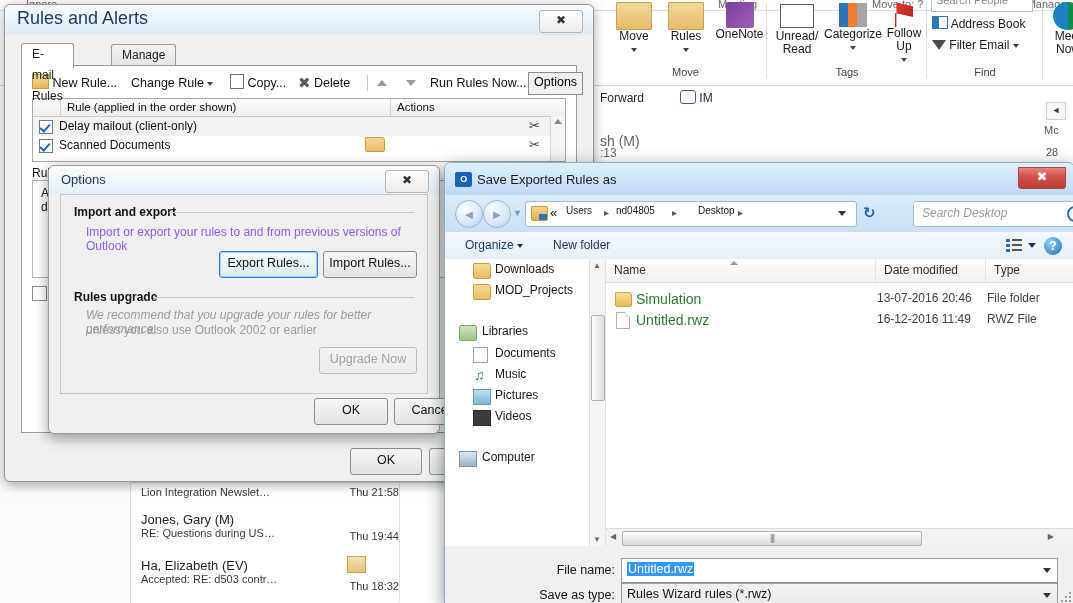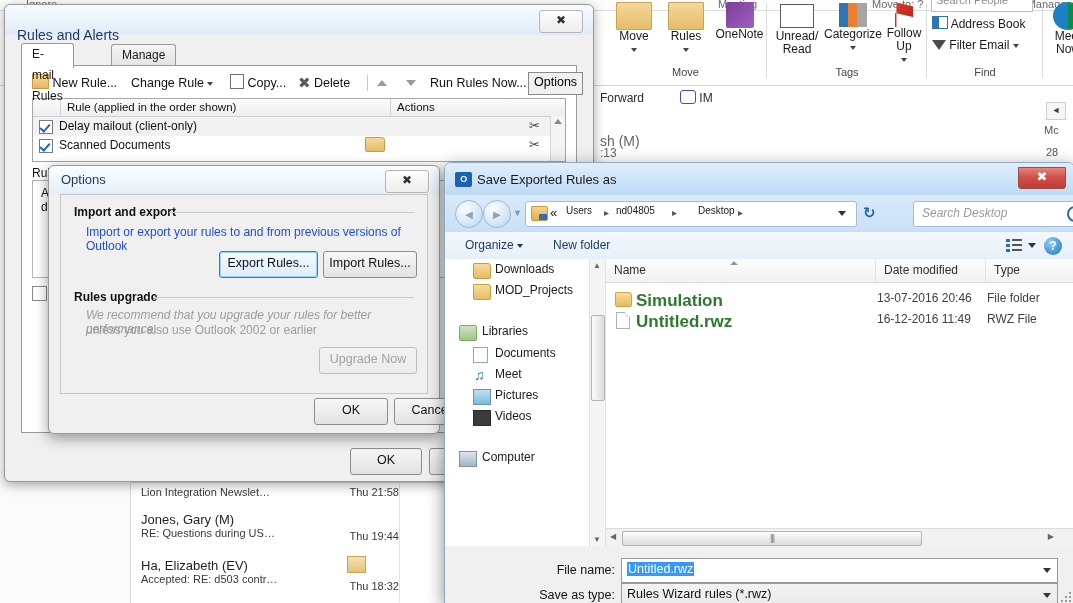--- a/index.html
+++ b/index.html
@@ -36,21 +36,21 @@
 
   
   #rules-dialog{
     position:absolute;left:4px;top:4px;width:588px;height:476px;
     background:#f0f0f0;border:1px solid #9a9a9a;border-radius:6px;
     box-shadow:0 3px 12px rgba(0,0,0,.35);
   }
   #rules-titlebar{position:absolute;left:0;top:0;right:0;height:30px;
      background:linear-gradient(180deg,#f7fbff 0%,#eaf3fb 55%,#dfeaf6 100%);
      border-radius:6px 6px 0 0;}
-  #rules-title{position:absolute;left:12px;top:22px;font-size:14px;color:#1d3c66;text-align:right;}
+  #rules-title{position:absolute;left:12px;top:3px;font-size:18px;color:#1d3c66;text-align:right;}
   .winclose{position:absolute;width:42px;height:21px;background:linear-gradient(180deg,#fdfdfd,#ededed);
      border:1px solid #b6b6b6;border-radius:3px;text-align:center;line-height:19px;
      font-size:12px;color:#333;cursor:default;}
   .rules-body{position:absolute;left:8px;top:30px;right:8px;bottom:40px;}
   .tabstrip{position:absolute;left:8px;top:8px;height:23px;}
   .tab{position:absolute;top:0;height:23px;line-height:21px;padding:0 10px;font-size:12px;
        border:1px solid #9a9a9a;border-bottom:none;border-radius:3px 3px 0 0;}
   .tab.active{background:#fff;z-index:3;height:24px;color:#1a1a1a;}
   .tab.inactive{background:linear-gradient(180deg,#f4f4f4,#e2e2e2);color:#1a1a1a;top:1px;}
   .tabpane{position:absolute;left:8px;top:30px;right:8px;bottom:8px;background:#fff;border:1px solid #9a9a9a;}
@@ -87,21 +87,21 @@
     position:absolute;left:48px;top:165px;width:390px;height:267px;
     background:#f0f0f0;border:1px solid #9a9a9a;border-radius:6px;
     box-shadow:0 4px 14px rgba(0,0,0,.40);
   }
   #options-titlebar{position:absolute;left:0;top:0;right:0;height:28px;
     background:linear-gradient(180deg,#fafdff 0%,#eef5fc 60%,#e4eef8 100%);border-radius:6px 6px 0 0;}
   #options-title{position:absolute;left:12px;top:6px;font-size:13px;color:#1d3c66;}
   .opt-panel{position:absolute;left:11px;top:28px;width:366px;height:198px;background:#f0f0f0;border:1px solid #c6c6c6;}
   .grp-title{position:absolute;font-size:12px;font-weight:bold;color:#111;background:#f0f0f0;padding-right:6px;}
   .grp-rule{position:absolute;height:1px;background:#c9c9c9;}
-  .opt-text{position:absolute;font-size:12px;color:#1d4ed8;}
+  .opt-text{position:absolute;font-size:12px;color:#8b5cf6;}
   .opt-text.dim{color:#9c9c9c;}
   .btn{position:absolute;height:25px;line-height:23px;text-align:center;font-size:12.5px;
      background:linear-gradient(180deg,#f7f7f7,#e3e3e3);border:1px solid #8d8d8d;border-radius:3px;color:#111;}
   .btn.dis{color:#a3a3a3;border-color:#bdbdbd;background:linear-gradient(180deg,#f2f2f2,#ececec);}
   .btn.focus{border:1px solid #2c80d4;box-shadow:0 0 0 1px #9ed2f5 inset;background:linear-gradient(180deg,#f4fbff,#ddeefb);}
 
   
   #save-dialog{
     position:absolute;left:444px;top:162px;width:629px;height:441px;
     background:#f0f0f0;border:1px solid #8fa9c4;border-radius:7px 7px 0 0;
@@ -141,21 +141,21 @@
   .np-item{position:absolute;font-size:12px;color:#1a1a1a;white-space:nowrap;}
   .np-ic{position:absolute;width:16px;height:14px;}
   .npscroll{position:absolute;right:0;top:0;width:15px;bottom:0;background:#f4f4f4;border-left:1px solid #e0e0e0;}
   .npthumb{position:absolute;left:1px;width:12px;background:linear-gradient(90deg,#fcfcfc,#dcdcdc);border:1px solid #b4b4b4;border-radius:2px;}
   .sbarrow{position:absolute;left:3px;font-size:8px;color:#666;}
 
   .filepane{position:absolute;left:161px;top:0;right:0;bottom:0;background:#fff;}
   .colhead{position:absolute;left:0;top:0;right:0;height:23px;background:linear-gradient(180deg,#fdfdfd,#f2f2f2);border-bottom:1px solid #dcdcdc;}
   .colh{position:absolute;top:0;height:23px;line-height:22px;font-size:12px;color:#303030;padding-left:8px;box-sizing:border-box;border-right:1px solid #e3e3e3;}
   .frow{position:absolute;left:0;right:0;height:21px;}
-  .fname{position:absolute;left:30px;top:2px;font-size:17px;color:#2d7a2d;white-space:nowrap;font-weight:bold;}
+  .fname{position:absolute;left:30px;top:2px;font-size:14px;color:#2d7a2d;white-space:nowrap;}
   .fdate{position:absolute;top:2px;font-size:12px;color:#404040;white-space:nowrap;}
   .ftype{position:absolute;top:2px;font-size:12px;color:#404040;white-space:nowrap;}
   .fi-folder{position:absolute;left:9px;top:3px;width:15px;height:13px;background:linear-gradient(180deg,#f8dd9a,#e9bc5c);border:1px solid #cfa martian;border:1px solid #cfa44c;border-radius:1px 3px 2px 2px;}
   .fi-file{position:absolute;left:10px;top:2px;width:12px;height:15px;background:#fff;border:1px solid #b0b0b0;}
   .fi-file:after{content:"";position:absolute;right:-1px;top:-1px;border-width:0 5px 5px 0;border-style:solid;border-color:#e8e8e8 #fff;}
   .hscroll{position:absolute;left:0;right:0;bottom:0;height:17px;background:#f2f2f2;border-top:1px solid #dcdcdc;}
   .hsthumb{position:absolute;top:2px;height:13px;background:linear-gradient(180deg,#fcfcfc,#dcdcdc);border:1px solid #b4b4b4;border-radius:2px;}
   .sortcaret{position:absolute;width:0;height:0;border-left:4px solid transparent;border-right:4px solid transparent;border-bottom:4px solid #9a9a9a;}
 
   .savefooter{position:absolute;left:0;top:383px;right:0;bottom:0;background:#f0f0f0;}
@@ -447,21 +447,21 @@
       <div class="np-ic" style="left:28px;top:25px;background:linear-gradient(180deg,#f7dc9d,#e8bd62);border:1px solid #c79c42;border-radius:1px 3px 2px 2px;"></div>
       <div class="np-item" style="left:50px;top:24px;">MOD_Projects</div>
 
       <div class="np-ic" style="left:14px;top:66px;background:linear-gradient(180deg,#cfe3bf,#9fc68a);border:1px solid #7da866;border-radius:2px;"></div>
       <div class="np-item" style="left:37px;top:65px;">Libraries</div>
 
       <div class="np-ic" style="left:28px;top:88px;width:13px;background:#fff;border:1px solid #8aa7c4;"></div>
       <div class="np-item" style="left:50px;top:87px;">Documents</div>
 
       <div class="np-ic" style="left:29px;top:109px;width:12px;color:#1f6fb5;font-size:14px;line-height:14px;">♫</div>
-      <div class="np-item" style="left:50px;top:108px;">Meet</div>
+      <div class="np-item" style="left:50px;top:108px;">Music</div>
 
       <div class="np-ic" style="left:28px;top:130px;background:linear-gradient(180deg,#bfe0f2,#7fb9db);border:1px solid #6f93ad;"></div>
       <div class="np-item" style="left:50px;top:129px;">Pictures</div>
 
       <div class="np-ic" style="left:28px;top:151px;background:#3b3b3b;border:1px solid #2a2a2a;"></div>
       <div class="np-item" style="left:50px;top:150px;">Videos</div>
 
       <div class="np-ic" style="left:14px;top:192px;background:linear-gradient(180deg,#dfe7ef,#9fb4c8);border:1px solid #7d93a8;"></div>
       <div class="np-item" style="left:37px;top:191px;">Computer</div>
 

